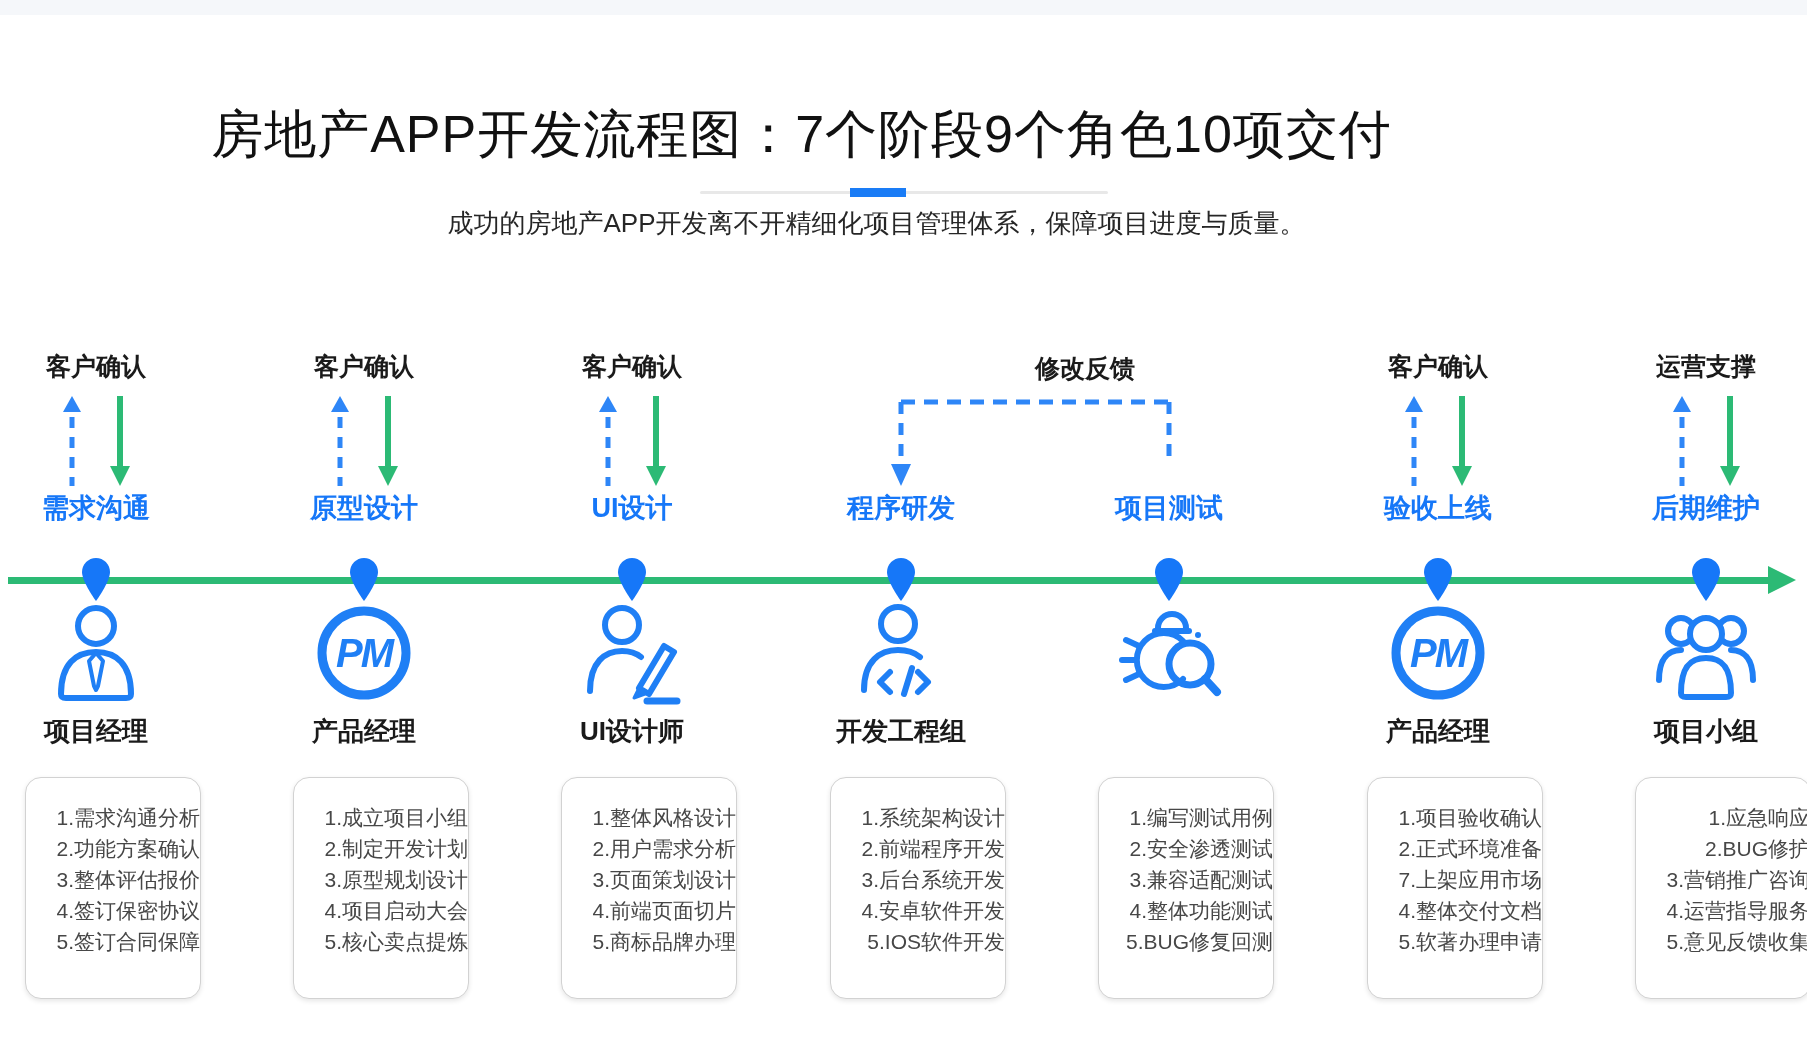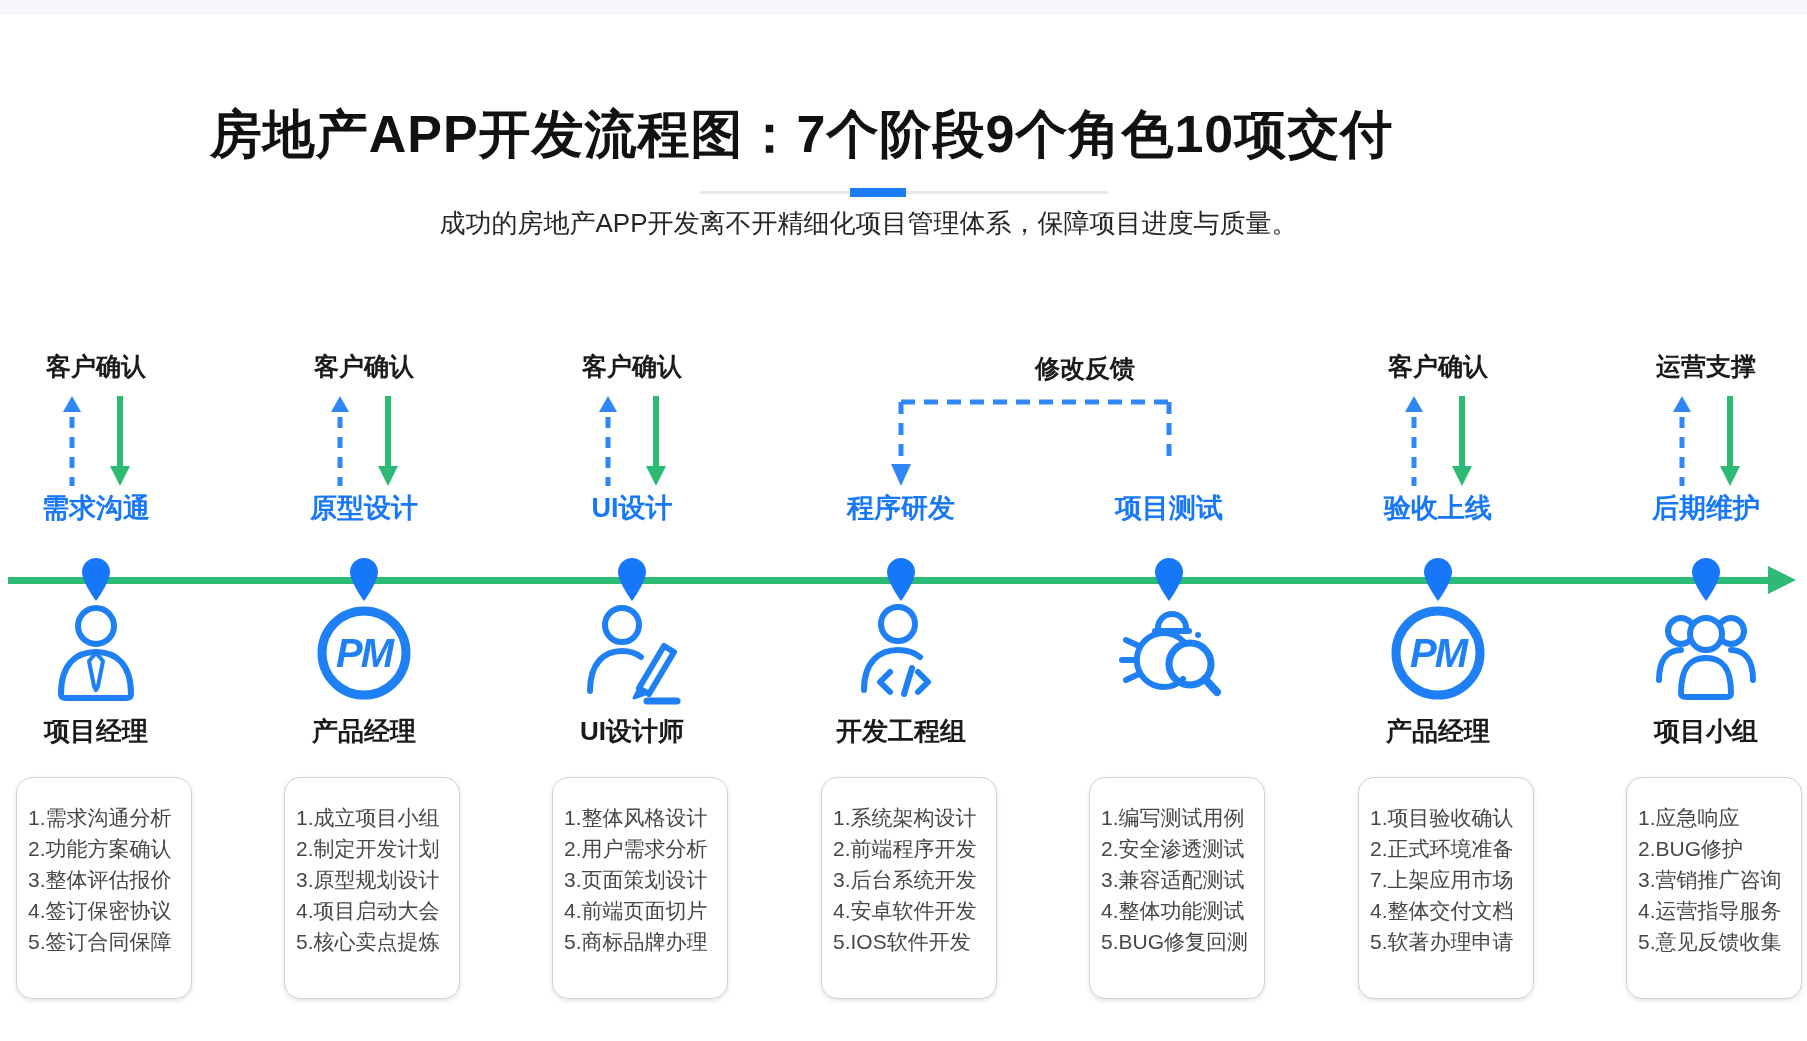--- a/index.html
+++ b/index.html
@@ -3,27 +3,27 @@
 <meta charset="utf-8">
 <style>
   html,body{margin:0;padding:0;}
   body{
     width:1807px;height:1041px;position:relative;background:#ffffff;
     font-family:"Liberation Sans","DejaVu Sans",sans-serif;overflow:hidden;
   }
   .top-band{position:absolute;top:0;left:0;width:1807px;height:15px;background:#f5f7fa;}
   .page-title{
     position:absolute;top:100px;left:0;width:1603px;text-align:center;
-    font-size:52px;font-weight:bold;color:#111;letter-spacing:1px;white-space:nowrap;
+    font-size:52px;font-weight:normal;color:#111;letter-spacing:1px;white-space:nowrap;
   }
   .title-divider{position:absolute;top:191px;left:700px;width:408px;height:3px;background:#e8e8e8;border-radius:2px;}
   .divider-accent{position:absolute;top:-3px;left:150px;width:56px;height:9px;background:#1a7cf6;}
   .page-subtitle{
     position:absolute;top:206px;left:0;width:1737px;text-align:center;
-    font-size:26px;color:#262626;white-space:nowrap;
+    font-size:26px;color:#262626;white-space:nowrap;padding-left:8px;
   }
   .timeline{position:absolute;top:577px;left:8px;width:1762px;height:7px;background:#2cba75;}
   .timeline-head{
     position:absolute;top:566px;left:1768px;width:0;height:0;
     border-left:28px solid #2cba75;border-top:14px solid transparent;border-bottom:14px solid transparent;
   }
   .stage{position:absolute;top:340px;width:260px;height:690px;}
   .top-label{
     position:absolute;top:10px;left:0;width:100%;text-align:center;
     font-size:25px;font-weight:bold;color:#1a1a1a;white-space:nowrap;
@@ -33,23 +33,23 @@
     position:absolute;top:150px;left:0;width:100%;text-align:center;
     font-size:27px;font-weight:bold;color:#1677f8;white-space:nowrap;
   }
   .pin{position:absolute;top:218px;left:116px;width:28px;height:43px;}
   .role-icon{position:absolute;top:258px;left:75px;width:110px;height:110px;font-style:italic;}
   .role-label{
     position:absolute;top:374px;left:0;width:100%;text-align:center;
     font-size:26px;font-weight:bold;color:#1a1a1a;white-space:nowrap;
   }
   .task-box{
-    position:absolute;top:437px;left:50px;width:176px;height:222px;box-sizing:border-box;
+    position:absolute;top:437px;left:59px;width:176px;height:222px;box-sizing:border-box;
     border:1px solid #d2d2d2;border-radius:16px;background:#fff;
-    box-shadow:0 2px 5px rgba(0,0,0,0.10);padding:24px 0 0 11px;
+    box-shadow:0 2px 5px rgba(0,0,0,0.10);padding:24px 0 0 11px;text-align:right;
   }
   .task-line{font-size:21px;color:#474747;line-height:31px;white-space:nowrap;}
   .feedback-label{
     position:absolute;top:352px;left:935px;width:200px;text-align:right;
     font-size:25px;font-weight:bold;color:#1a1a1a;white-space:nowrap;
   }
   .feedback-bracket{position:absolute;top:396px;left:890px;width:300px;height:96px;}
   svg{display:block;}
 </style>
 </head>

